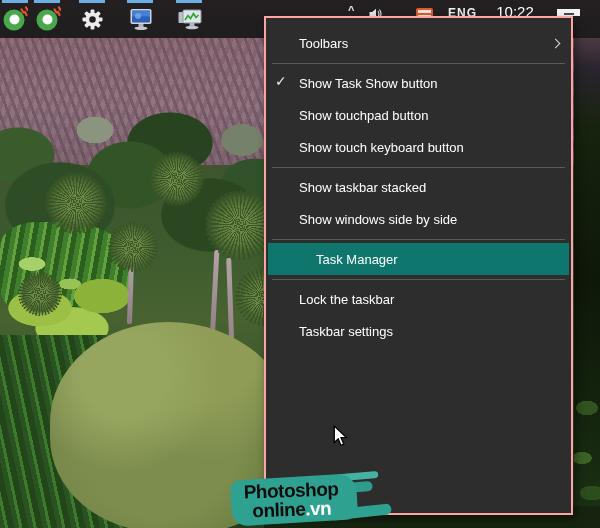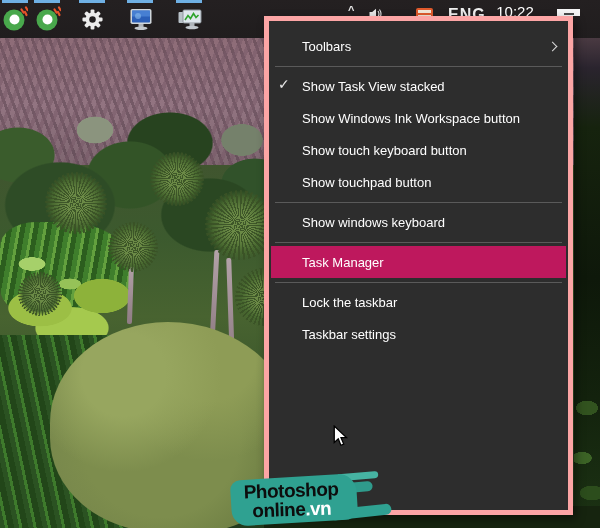--- a/index.html
+++ b/index.html
@@ -58,35 +58,35 @@
       linear-gradient(180deg,#4a3a42 0,#2a242e 30px,#16230e 90px,#0e180a 240px,#13220d 360px,#1c3314 100%);}
   .bottomstrip{left:264px;top:506px;width:336px;height:22px;background:#16240f;}
 
   
   .taskbar{position:absolute;left:0;top:0;width:600px;height:38px;z-index:2;
     background:linear-gradient(180deg,#242021 0%,#201d1e 100%);}
   .tb-btn{position:absolute;top:0;height:38px;width:30px;}
   .ind{position:absolute;top:0;height:3px;background:#6fb0e4;}
   .tb-icon{position:absolute;}
   .tray-caret{position:absolute;left:348px;top:4px;color:#e8e8e8;font-size:11px;font-weight:bold;}
-  .tray-eng{position:absolute;left:448px;top:6px;color:#efefef;font-size:16px;letter-spacing:1px;font-weight:bold;}
+  .tray-eng{position:absolute;left:448px;top:6px;color:#efefef;font-size:12px;letter-spacing:1px;font-weight:bold;}
   .clock{position:absolute;left:486px;top:3px;width:58px;color:#ffffff;font-size:15px;text-align:center;}
   .orange-ime{position:absolute;left:416px;top:8px;width:17px;height:13px;background:#f3e7d8;
     border:2px solid #e05a2c;border-radius:2px;}
   .orange-ime i{display:block;margin-top:3px;height:2px;background:#e05a2c;}
   .win-frag{position:absolute;left:557px;top:9px;width:23px;height:7px;background:#f5f5f5;}
   .win-frag i{position:absolute;left:7px;top:4px;width:10px;height:2px;background:#4a4a4a;display:block;}
 
   
   .menu{position:absolute;left:264px;top:16px;width:309px;height:499px;z-index:5;
-    background:#2d2d2d;border:5px solid #fca5a5;padding:9px 0 8px 0;
+    background:#2d2d2d;border:2px solid #fca5a5;padding:9px 0 8px 0;
     box-shadow:3px 4px 9px rgba(0,0,0,.45);}
   .mi{position:relative;height:32px;display:flex;align-items:center;
     padding:0 12px 0 33px;color:#ffffff;font-size:13px;}
-  .mi.hl{background:#be185d;margin:0 2px;padding:0 10px 0 31px;}
+  .mi.hl{background:#0f766e;margin:0 2px;padding:0 10px 0 48px;}
   .check{position:absolute;left:9px;top:6px;width:20px;color:#e9e9e9;font-size:14px;}
   .chev{margin-left:auto;width:7px;height:7px;border-top:1.6px solid #dcdcdc;
     border-right:1.6px solid #dcdcdc;transform:rotate(45deg);flex:0 0 auto;}
   .sep{height:8px;position:relative;}
   .sep::after{content:"";position:absolute;left:6px;right:6px;top:3.5px;height:1px;background:#5a5a5a;}
 
   
   .cursor{position:absolute;left:333px;top:425px;z-index:9;}
 
   
@@ -219,34 +219,34 @@
   </div>
 
   <div class="menu">
     <div class="mi">
       <span>Toolbars</span>
       <span class="chev"></span>
     </div>
     <div class="sep"></div>
     <div class="mi">
       <span class="check">✓</span>
-      <span>Show Task View stacked</span>
-    </div>
-    <div class="mi">
-      <span>Show Windows Ink Workspace button</span>
+      <span>Show Task Show button</span>
+    </div>
+    <div class="mi">
+      <span>Show touchpad button</span>
     </div>
     <div class="mi">
       <span>Show touch keyboard button</span>
     </div>
-    <div class="mi">
-      <span>Show touchpad button</span>
-    </div>
-    <div class="sep"></div>
-    <div class="mi">
-      <span>Show windows keyboard</span>
+    <div class="sep"></div>
+    <div class="mi">
+      <span>Show taskbar stacked</span>
+    </div>
+    <div class="mi">
+      <span>Show windows side by side</span>
     </div>
     <div class="sep"></div>
     <div class="mi hl">
       <span>Task Manager</span>
     </div>
     <div class="sep"></div>
     <div class="mi">
       <span>Lock the taskbar</span>
     </div>
     <div class="mi">

